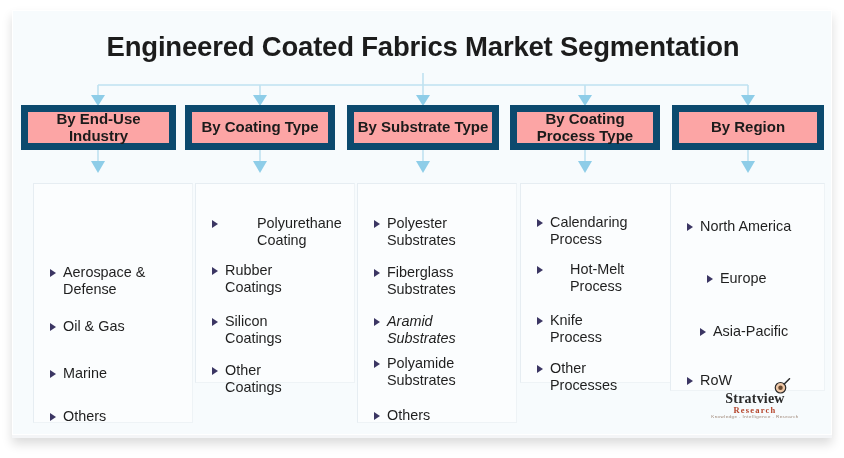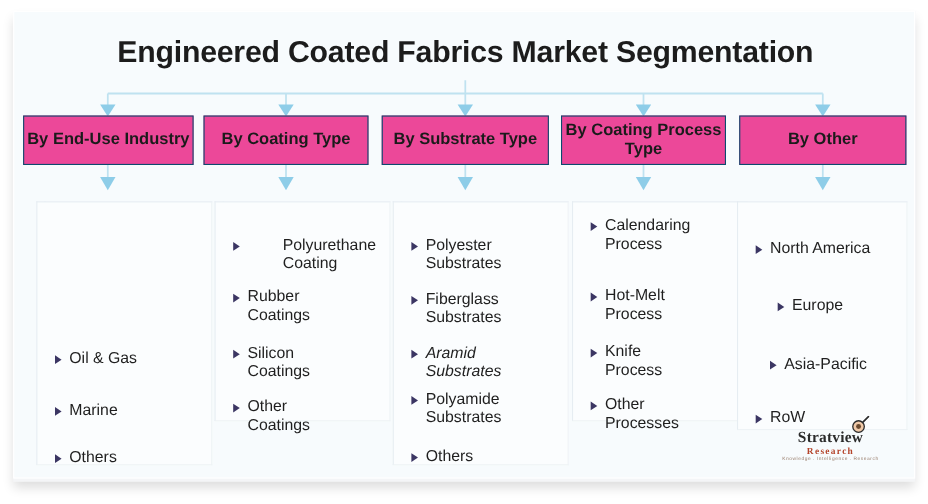--- a/index.html
+++ b/index.html
@@ -70,22 +70,22 @@
   .col {
     position: absolute;
     top: 94px;
   }
 
   .head-box {
     position: absolute;
     top: 0;
     left: 0;
     box-sizing: border-box;
-    background: #ec4899;
-    border: 1px solid #0c4a6e;
+    background: #fca5a5;
+    border: 7px solid #0c4a6e;
     height: 45px;
     display: flex;
     align-items: center;
     justify-content: center;
     text-align: center;
     line-height: 1.12;
     font-size: 15px;
     font-weight: bold;
     color: #1b1b1b;
   }
@@ -239,20 +239,25 @@
       <line x1="665" y1="267" x2="675" y2="267" stroke="#d3e3ec" stroke-width="1.2"></line>
       <line x1="665" y1="319" x2="675" y2="319" stroke="#d3e3ec" stroke-width="1.2"></line>
       <line x1="665" y1="368" x2="675" y2="368" stroke="#d3e3ec" stroke-width="1.2"></line>
     </svg>
 
     <div class="col" style="left:8px; width:155px;">
       <div class="head-box" style="width:155px;">By End-Use
 Industry</div>
     </div>
     <div class="list-box" style="left:20px; top:172px; width:160px; height:240px;"></div>
+    <div class="item" style="left:37px; top:253px; width:145px;">
+      <span class="bullet"></span>
+      <span>Aerospace &amp;
+Defense</span>
+    </div>
     <div class="item" style="left:37px; top:307px; width:145px;">
       <span class="bullet"></span>
       <span>Oil &amp; Gas</span>
     </div>
     <div class="item" style="left:37px; top:354px; width:145px;">
       <span class="bullet"></span>
       <span>Marine</span>
     </div>
     <div class="item" style="left:37px; top:397px; width:145px;">
       <span class="bullet"></span>
@@ -313,43 +318,43 @@
     <div class="item" style="left:361px; top:396px; width:148px;">
       <span class="bullet"></span>
       <span>Others</span>
     </div>
 
     <div class="col" style="left:497px; width:150px;">
       <div class="head-box" style="width:150px;">By Coating
 Process Type</div>
     </div>
     <div class="list-box" style="left:507px; top:172px; width:160px; height:200px;"></div>
-    <div class="item" style="left:524px; top:186px; width:148px;">
+    <div class="item" style="left:524px; top:203px; width:148px;">
       <span class="bullet"></span>
       <span>Calendaring
 Process</span>
     </div>
-    <div class="item" style="left:524px; top:250px; width:148px;">
+    <div class="item" style="left:524px; top:250px; width:148px;gap:20px;">
       <span class="bullet"></span>
       <span>Hot-Melt
 Process</span>
     </div>
     <div class="item" style="left:524px; top:301px; width:148px;">
       <span class="bullet"></span>
       <span>Knife
 Process</span>
     </div>
     <div class="item" style="left:524px; top:349px; width:148px;">
       <span class="bullet"></span>
       <span>Other
 Processes</span>
     </div>
 
     <div class="col" style="left:659px; width:152px;">
-      <div class="head-box" style="width:152px;">By Other</div>
+      <div class="head-box" style="width:152px;">By Region</div>
     </div>
     <div class="list-box" style="left:657px; top:172px; width:155px; height:208px;"></div>
     <div class="item" style="left:674px; top:207px; width:123px;">
       <span class="bullet"></span>
       <span>North America</span>
     </div>
     <div class="item" style="left:674px; top:259px; width:155px;margin-left:20px;">
       <span class="bullet"></span>
       <span>Europe</span>
     </div>

